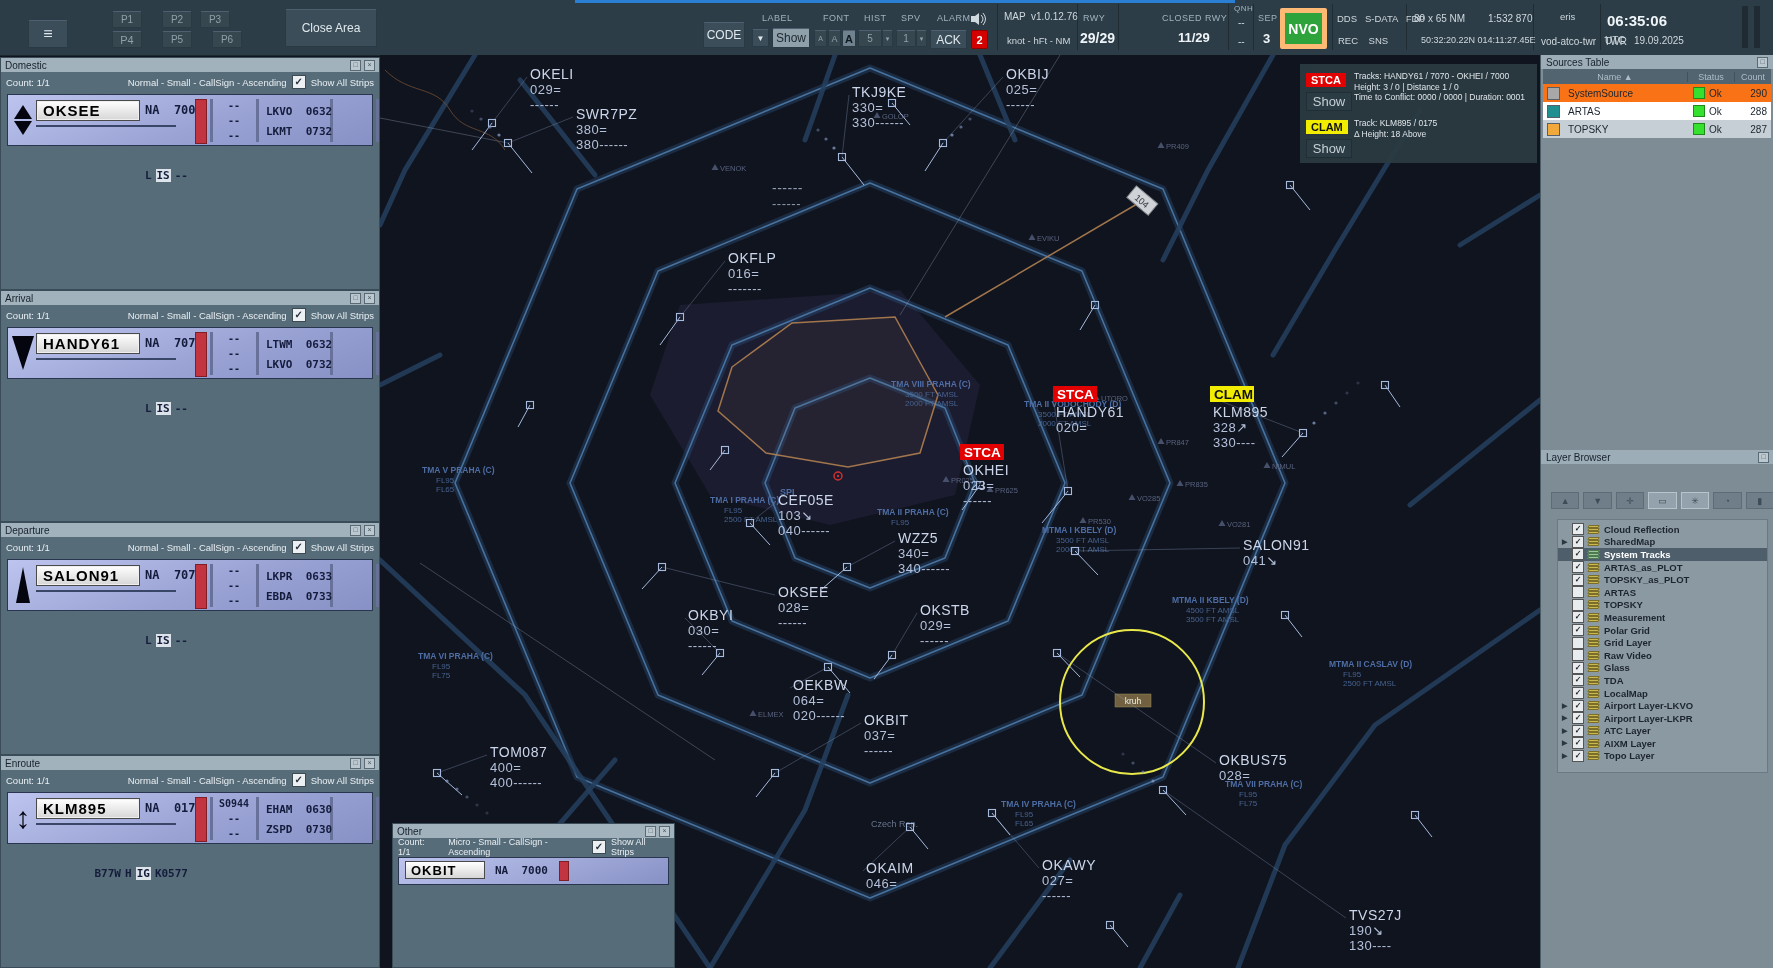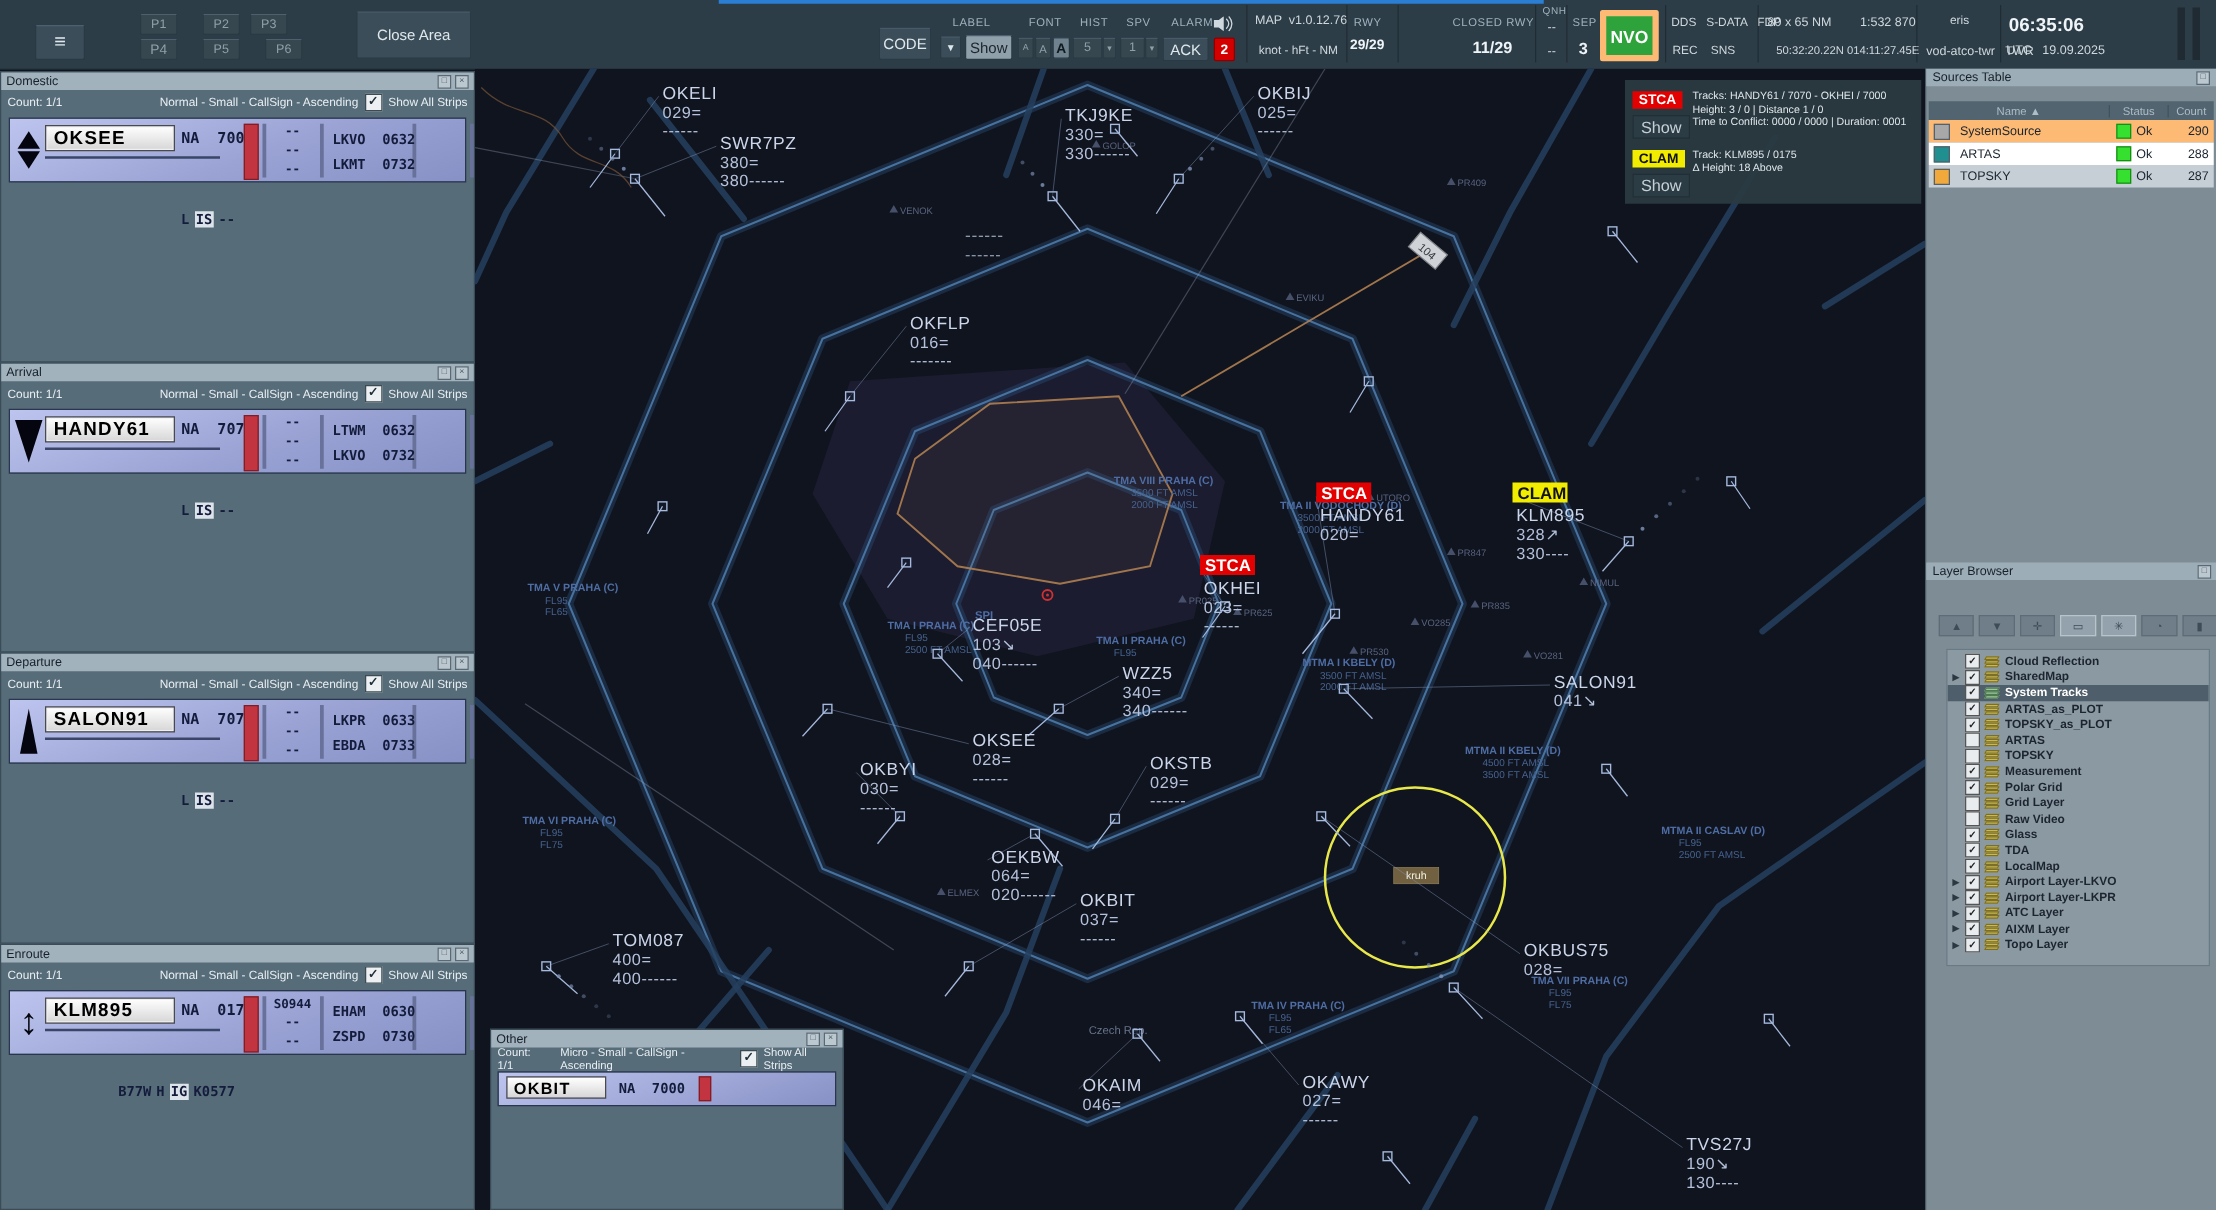--- a/index.html
+++ b/index.html
@@ -69,21 +69,21 @@
   .al-badge{display:inline-block;padding:1px 5px;font-weight:bold;font-size:11px;}
   .al-badge.stca{background:#e20000;color:#fff;}
   .al-badge.clam{background:#f2ec00;color:#111;}
   .al-show{width:44px;height:17px;background:#2c3c45;border:1px solid #202e36;color:#c6d0d6;
            font-size:13px;display:flex;align-items:center;justify-content:center;margin-top:4px;}
   .al-lines{position:absolute;left:54px;font-size:8.5px;line-height:10.5px;color:#dfe6ea;font-weight:500;width:178px;}
   
   #right-col{position:absolute;left:1540px;top:55px;width:233px;height:913px;background:#7e8c95;
              border-left:1px solid #4c5c66;box-sizing:border-box;}
   .rtitle{height:14px;background:#9dadb7;color:#16212b;font-size:10px;display:flex;align-items:center;padding:0 5px;}
-  #src-head{display:flex;height:15px;background:#51646f;color:#aebdc7;font-size:9px;align-items:center;margin:12px 2px 0 2px;}
+  #src-head{display:flex;height:15px;background:#51646f;color:#aebdc7;font-size:9px;align-items:center;margin:0 2px 0 2px;}
   #src-head .c1{flex:1;text-align:center;} #src-head .c2{width:46px;text-align:center;border-left:1px solid #42525c;}
   #src-head .c3{width:36px;text-align:center;border-left:1px solid #42525c;}
   .src-row{display:flex;height:18px;align-items:center;font-size:10px;color:#1a242e;margin:0 2px;}
   .src-row .c1{flex:1;display:flex;align-items:center;gap:8px;padding-left:4px;}
   .src-row .c2{width:46px;display:flex;align-items:center;gap:4px;justify-content:flex-start;padding-left:4px;box-sizing:border-box;}
   .src-row .c3{width:36px;text-align:right;padding-right:4px;box-sizing:border-box;}
   .swatch{width:11px;height:11px;border:1px solid #55606a;}
   .st-sq{width:10px;height:10px;background:#35e02f;border:1px solid #1f8a1c;}
   #layer-browser{position:absolute;left:0;top:395px;width:233px;}
   .lb-tools{display:flex;gap:4px;padding:28px 0 0 10px;}
@@ -150,21 +150,21 @@
     </svg>
     <div class="tb-btn" style="left:930px;top:30px;width:37px;height:19px;font-size:12px;">ACK</div>
     <div class="tb-btn" id="ack-badge" style="left:971px;top:30px;width:17px;height:19px;font-size:11px;">2</div>
 
     <div class="tb-sep" style="left:997px;"></div>
     <div class="tb-txt" style="left:1004px;top:11px;font-size:10px;white-space:pre;">MAP  v1.0.12.76</div>
     <div class="tb-txt" style="left:1007px;top:35px;font-size:9.5px;">knot - hFt - NM</div>
 
     <div class="tb-sep" style="left:1077px;"></div>
     <div class="tb-lbl" style="left:1083px;top:13px;">RWY</div>
-    <div class="tb-val" style="left:1080px;top:30px;font-size:11px;">29/29</div>
+    <div class="tb-val" style="left:1080px;top:30px;font-size:14px;">29/29</div>
 
     <div class="tb-sep" style="left:1118px;"></div>
     <div class="tb-lbl" style="left:1162px;top:13px;">CLOSED RWY</div>
     <div class="tb-val" style="left:1178px;top:30px;font-size:13px;">11/29</div>
 
     <div class="tb-sep" style="left:1228px;"></div>
     <div class="tb-lbl" style="left:1234px;top:4px;font-size:8px;">QNH</div>
     <div class="tb-txt" style="left:1238px;top:17px;font-size:10px;">--</div>
     <div class="tb-txt" style="left:1238px;top:36px;font-size:10px;">--</div>
 
@@ -721,21 +721,21 @@
       <span>Sources Table</span>
       <span class="sp" style="flex:1;"></span>
       <span class="w-ico">□</span>
     </div>
     <div id="src-head">
       <span class="c1"><span>Name</span> <span>▲</span></span>
       <span class="c2">Status</span>
       <span class="c3">Count</span>
     </div>
     <div id="src-rows">
-        <div class="src-row" style="background: #fdba74;">
+        <div class="src-row" style="background: #f97316;">
           <span class="c1">
             <span class="swatch" style="background: rgb(168, 168, 168);"></span>
             <span>SystemSource</span>
           </span>
           <span class="c2">
             <span class="st-sq"></span>
             <span>Ok</span>
           </span>
           <span class="c3">290</span>
         </div>

